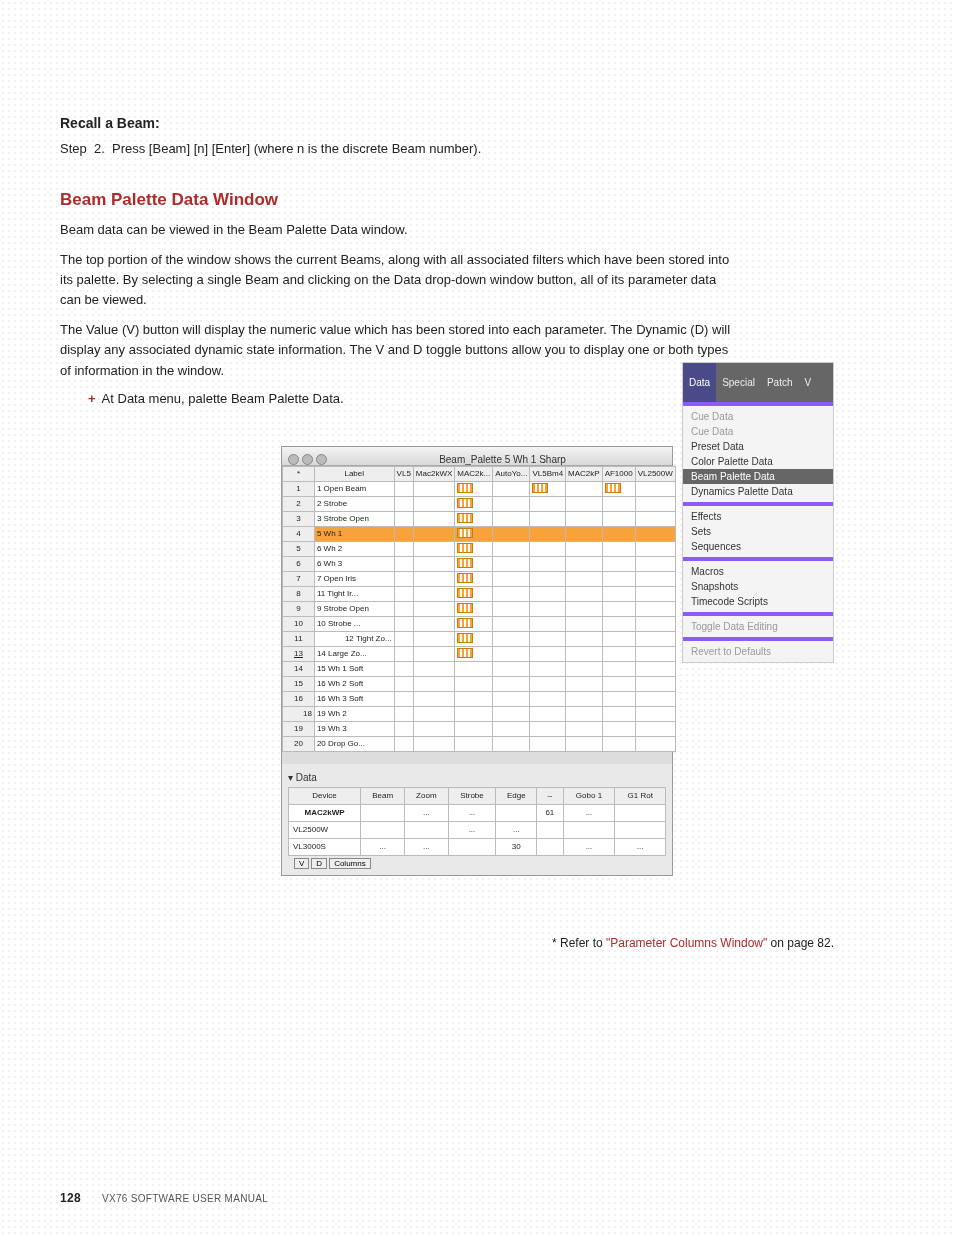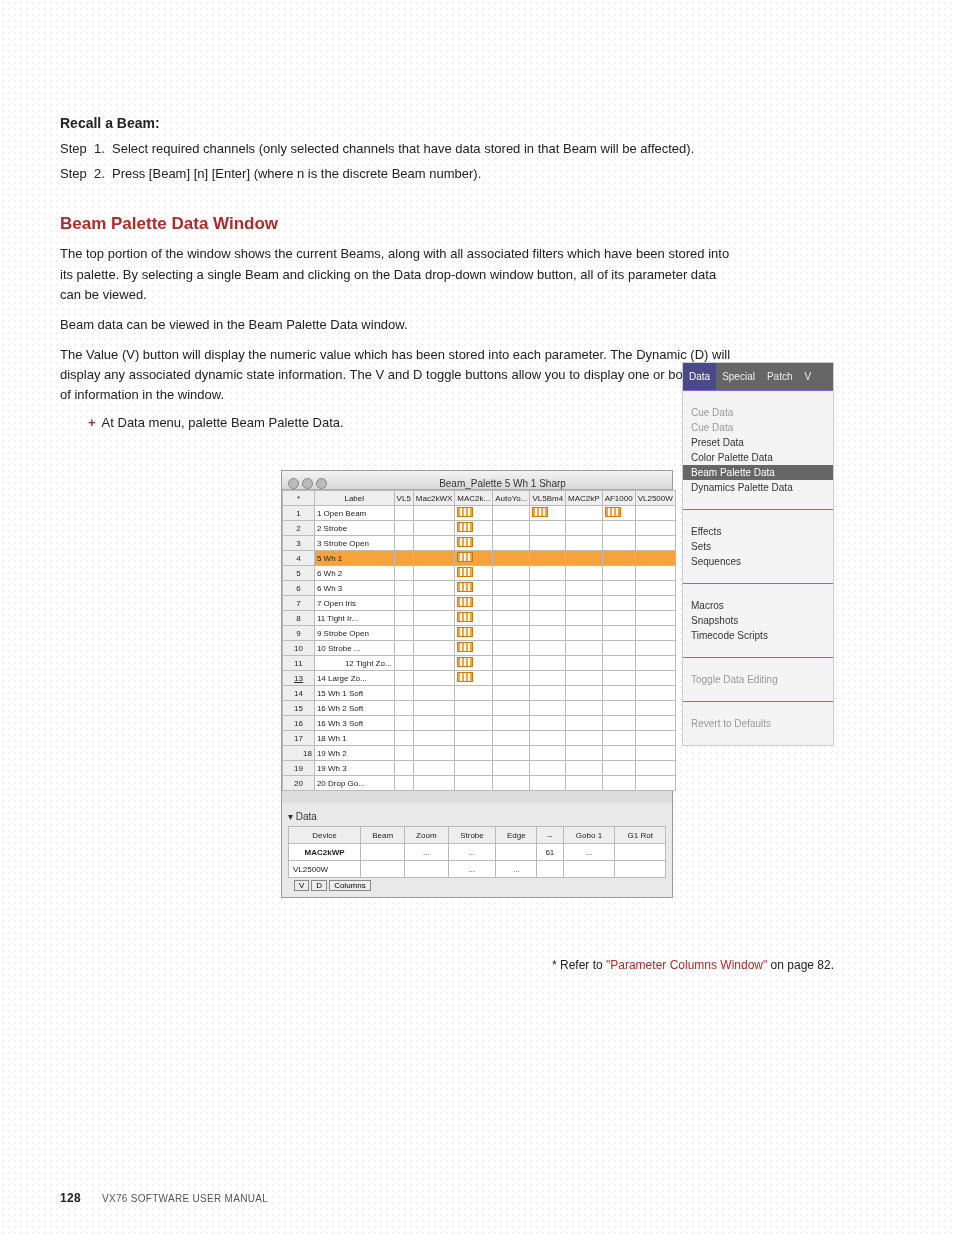--- a/index.html
+++ b/index.html
@@ -9,23 +9,23 @@
   h3.recall{font-size:14px;font-weight:bold;margin:55px 0 6px 0}
   .step{font-size:13px;line-height:1.9}
   h2.section{color:#b02a2a;font-size:17px;font-weight:bold;margin:28px 0 10px 0;font-family:"Arial Narrow",Arial,sans-serif}
   p.body{font-size:13px;line-height:1.55;margin:10px 0;max-width:680px}
   h4.sub{font-size:13px;font-weight:bold;margin:14px 0 6px 0}
   .plus-line{font-size:13px;margin-left:28px}
   .plus{color:#b02a2a;font-weight:bold;margin-right:6px}
   
   .menu-float{position:absolute;right:60px;top:247px;width:150px;font-size:10px;background:#f4f4f4;border:1px solid #ccc}
   .menu-tabs{display:flex;background:#666;color:#eee;font-size:10px}
-  .menu-tabs div{padding:8px 6px}
+  .menu-tabs div{padding:14px 6px}
   .menu-tabs .active{background:#4a4a88;color:#fff}
-  .menu-group{border-top:1px solid #8b5cf6;padding:14px 0}
+  .menu-group{border-top:4px solid #8b5cf6;padding:3px 0}
   .menu-item{padding:2px 8px;color:#333}
   .menu-item.dim{color:#999}
   .menu-item.sel{background:#666;color:#fff}
   
   .appwin{width:390px;margin:40px auto 0 auto;border:1px solid #999;background:#e9e9e9;font-size:9px}
   .titlebar{display:flex;align-items:flex-end;background:linear-gradient(#f4f4f4,#d8d8d8);border-bottom:1px solid #aaa;height:18px}
   .traffic{display:flex;gap:3px;padding:0 6px}
   .dot{width:9px;height:9px;border-radius:50%;background:#bbb;border:1px solid #888}
   .title{flex:1;text-align:center;font-size:10px;color:#333}
   table.grid{border-collapse:collapse;width:100%;background:#fff}
@@ -48,26 +48,25 @@
   .footer .pn{font-weight:bold;color:#222;margin-right:18px;font-size:12px}
 </style>
 </head>
 <body>
 
 <div class="page">
   <div class="bg-dots"></div>
   <div class="content">
 
     <h3 class="recall">Recall a Beam:</h3>
-    <div class="step">Step&nbsp;&nbsp;1.&nbsp;&nbsp;Select required channels (only selected channels that have data stored in that Beam will be affected).</div>
     <div class="step">Step&nbsp;&nbsp;2.&nbsp;&nbsp;Press [Beam] [n] [Enter] (where n is the discrete Beam number).</div>
 
     <h2 class="section">Beam Palette Data Window</h2>
+    <p class="body">Beam data can be viewed in the Beam Palette Data window.</p>
     <p class="body">The top portion of the window shows the current Beams, along with all associated filters which have been stored into its palette. By selecting a single Beam and clicking on the Data drop-down window button, all of its parameter data can be viewed.</p>
-    <p class="body">Beam data can be viewed in the Beam Palette Data window.</p>
     <p class="body">The Value (V) button will display the numeric value which has been stored into each parameter. The Dynamic (D) will display any associated dynamic state information. The V and D toggle buttons allow you to display one or both types of information in the window.</p>
     <div class="plus-line"><span class="plus">+</span><span>At Data menu, palette Beam Palette Data.</span></div>
 
     <div class="menu-float">
       <div class="menu-tabs" id="menu-tabs">
           <div class="active">Data</div>
           <div>Special</div>
           <div>Patch</div>
           <div>V</div>
         </div>
@@ -298,32 +297,20 @@
               <td></td>
               <td></td>
               <td></td>
               <td></td>
               <td></td>
               <td></td>
               <td></td>
               <td></td>
             </tr>
             <tr>
-              <td style="width: 14px; text-align: center; background: rgb(238, 238, 238);">17</td>
-              <td style="width: 60px;">18 Wh 1</td>
-              <td></td>
-              <td></td>
-              <td></td>
-              <td></td>
-              <td></td>
-              <td></td>
-              <td></td>
-              <td></td>
-            </tr>
-            <tr>
               <td style="width: 14px; text-align: center; background: rgb(238, 238, 238); padding-left: 20px;">18</td>
               <td style="width: 60px;">19 Wh 2</td>
               <td></td>
               <td></td>
               <td></td>
               <td></td>
               <td></td>
               <td></td>
               <td></td>
               <td></td>
@@ -384,20 +371,30 @@
               <tr>
                 <td style="text-align: left;">VL2500W</td>
                 <td></td>
                 <td></td>
                 <td>...</td>
                 <td>...</td>
                 <td></td>
                 <td></td>
                 <td></td>
               </tr>
+              <tr>
+                <td style="text-align: left;">VL3000S</td>
+                <td>...</td>
+                <td>...</td>
+                <td></td>
+                <td>30</td>
+                <td></td>
+                <td>...</td>
+                <td>...</td>
+              </tr>
             </tbody>
         </table>
         <div class="vdcol" id="vdcol">
             <button>V</button>
             <button>D</button>
             <button>Columns</button>
           </div>
       </div>
     </div>
 

